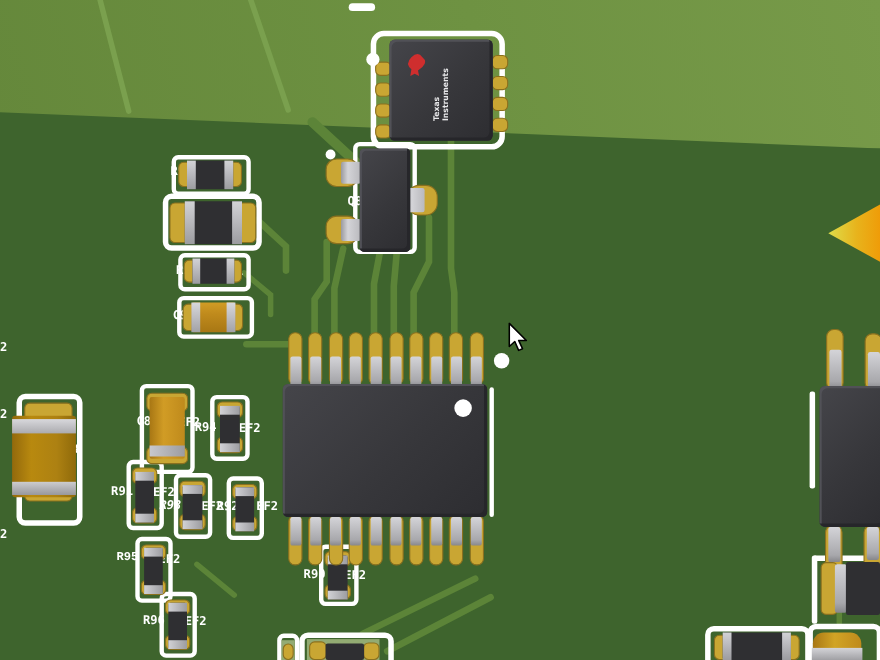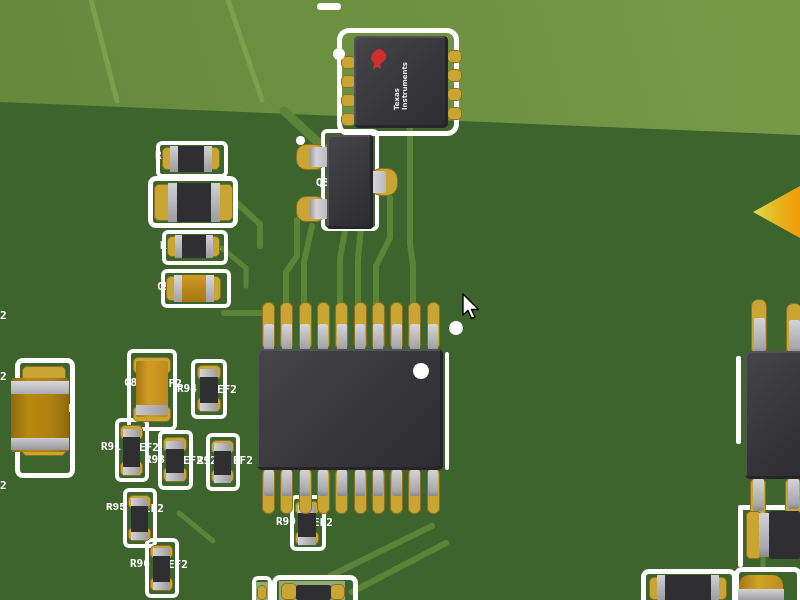--- a/index.html
+++ b/index.html
@@ -111,21 +111,21 @@
       <span class="sk-label" style="left: 0px; top: 310px;">2</span>
       <span class="sk-label" style="left: 0px; top: 371px;">2</span>
       <span class="sk-label" style="left: 0px; top: 480px;">2</span>
       <span class="sk-label" style="left: 61px; top: 403px;">C8</span>
       <span class="sk-label" style="left: 124px; top: 377px;">C85</span>
       <span class="sk-label" style="left: 162px; top: 378px;">EF2</span>
       <span class="sk-label" style="left: 177px; top: 383px; text-align: center;">R94</span>
       <span class="sk-label" style="left: 217px; top: 384px;">EF2</span>
       <span class="sk-label" style="left: 101px; top: 441px;">R91</span>
       <span class="sk-label" style="left: 139px; top: 442px;">EF2</span>
-      <span class="sk-label" style="left: 145px; top: 454px;">R93</span>
+      <span class="sk-label" style="left: 145px; top: 454px; font-style: italic;">R93</span>
       <span class="sk-label" style="left: 183px; top: 455px;">EF2</span>
       <span class="sk-label" style="left: 197px; top: 455px;">R92</span>
       <span class="sk-label" style="left: 233px; top: 455px;">EF2</span>
       <span class="sk-label" style="left: 106px; top: 502px; font-family: Liberation Mono, monospace;">R95</span>
       <span class="sk-label" style="left: 144px; top: 503px;">EF2</span>
       <span class="sk-label" style="left: 130px; top: 558px;">R96</span>
       <span class="sk-label" style="left: 168px; top: 559px;">EF2</span>
       <span class="sk-label" style="left: 276px; top: 516px;">R90</span>
       <span class="sk-label" style="left: 313px; top: 517px;">EF2</span>
     </div>

